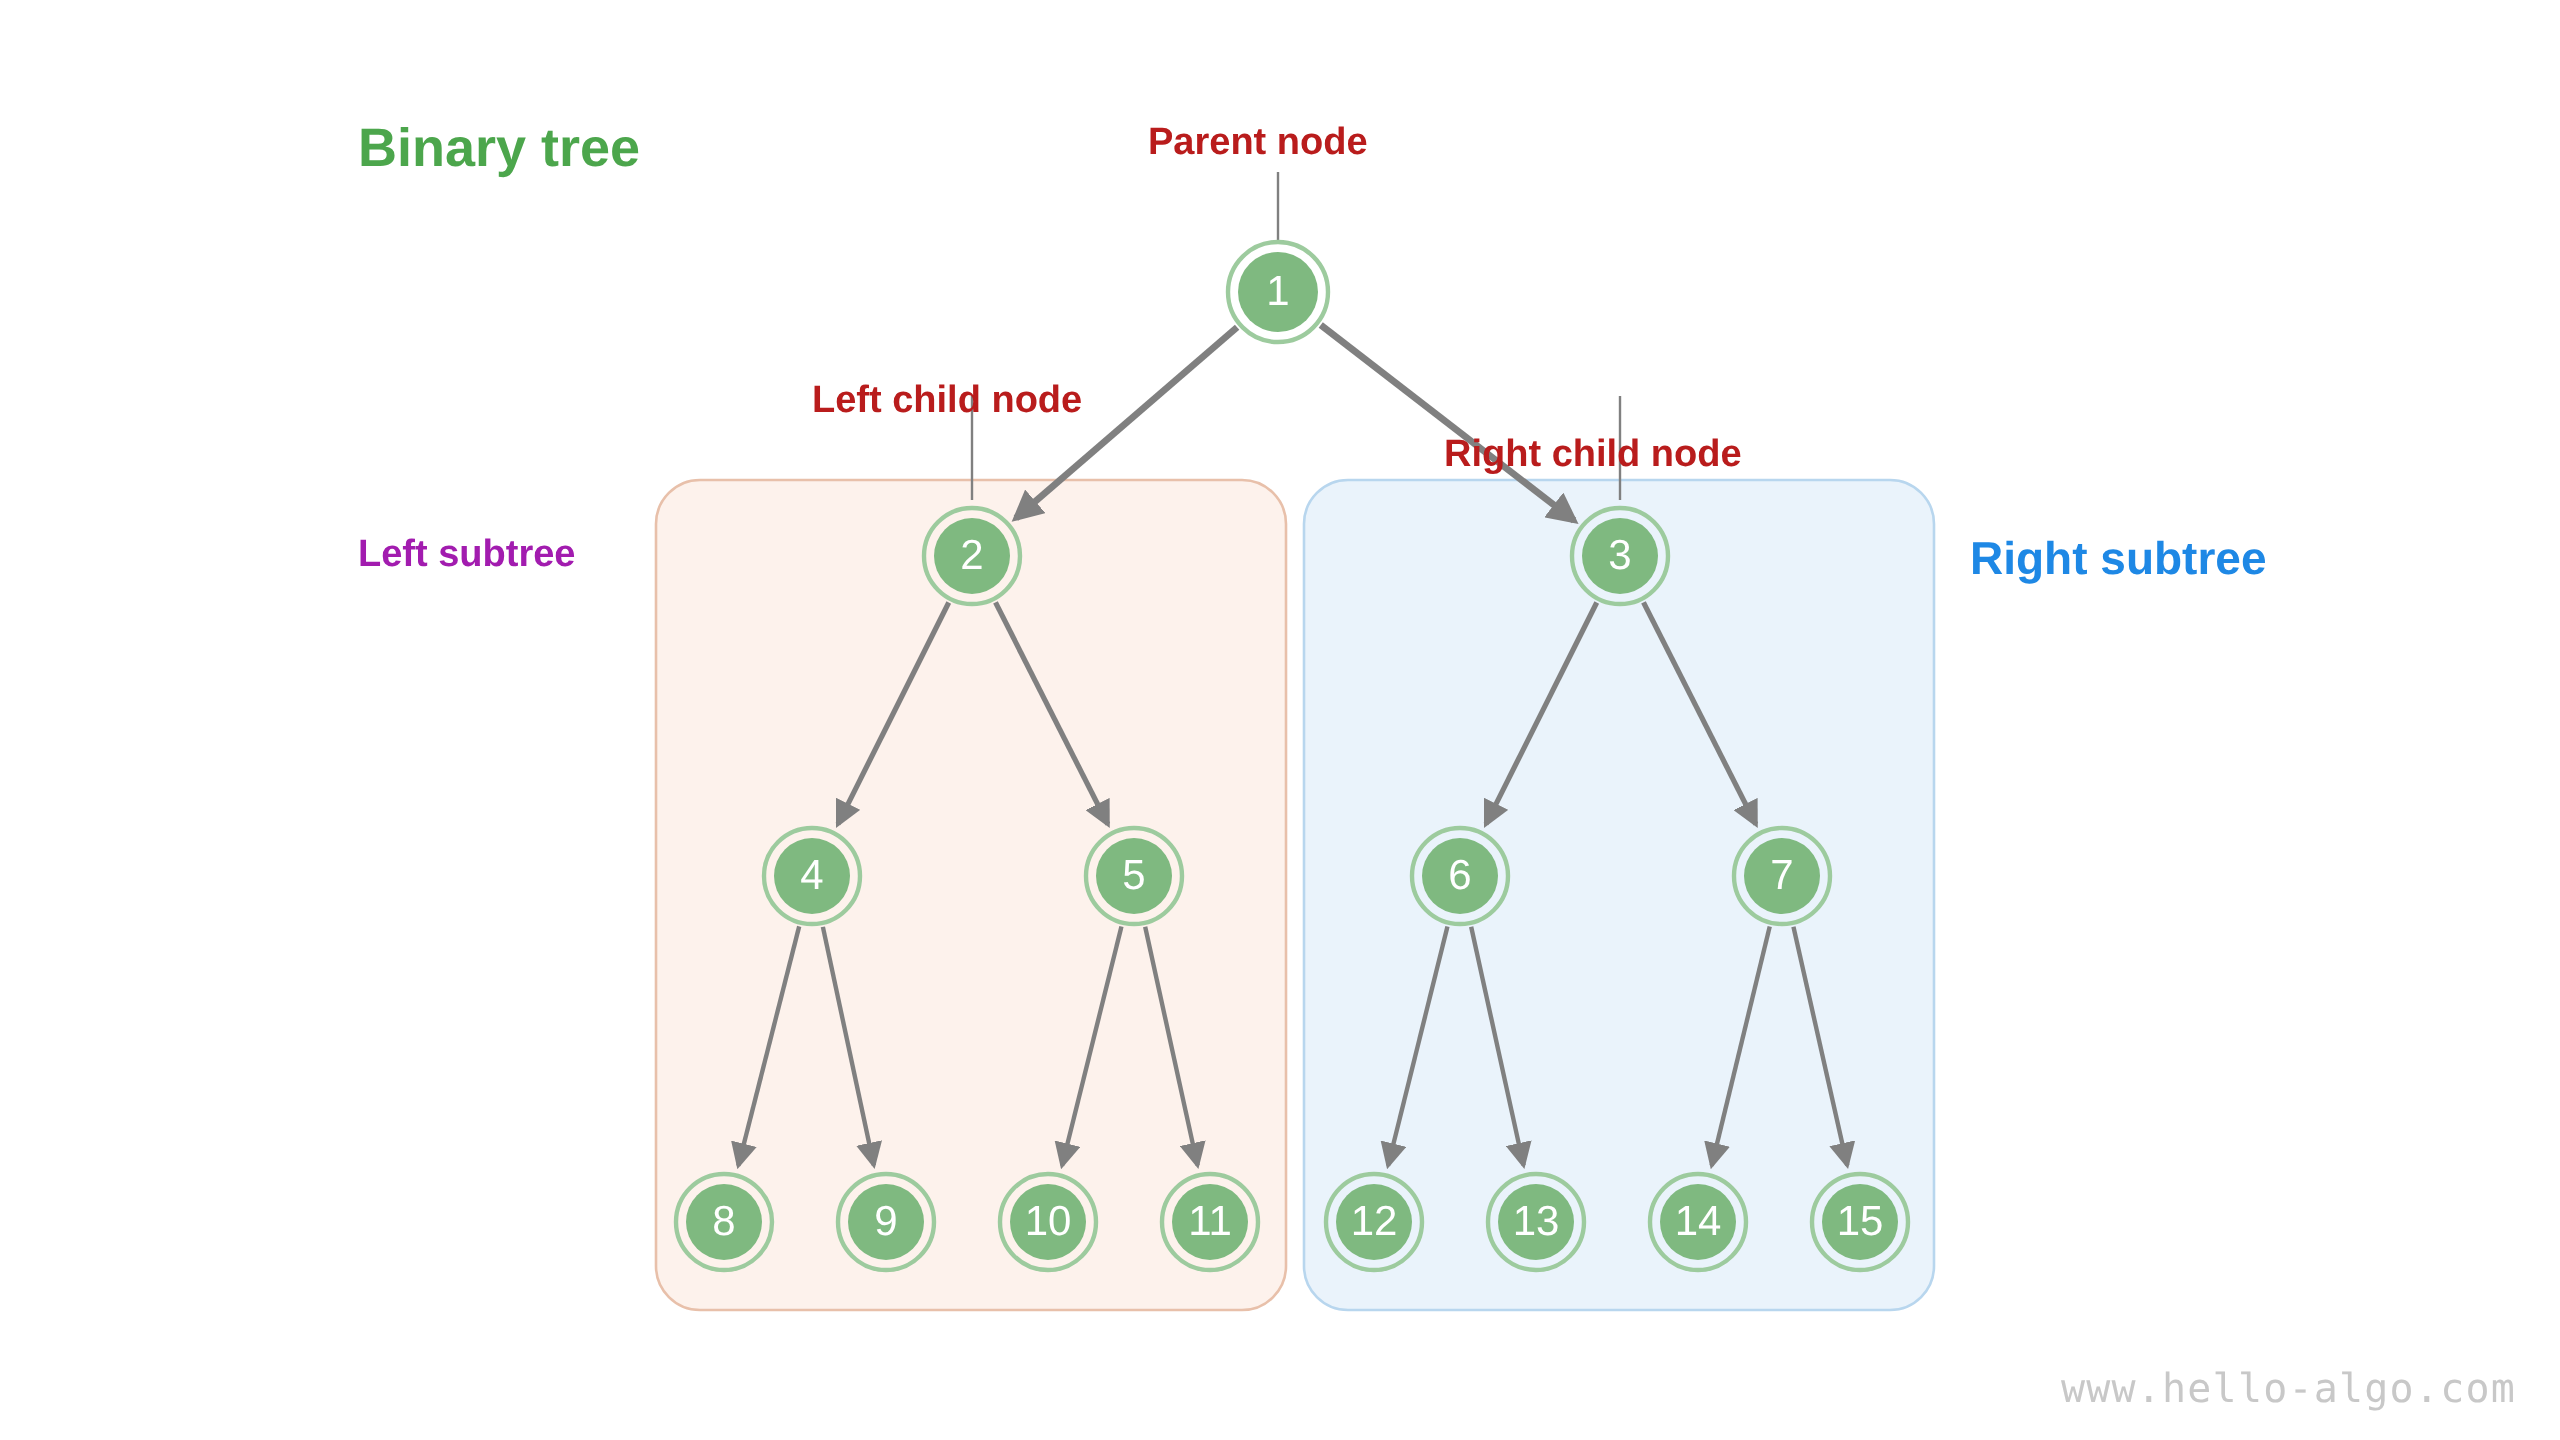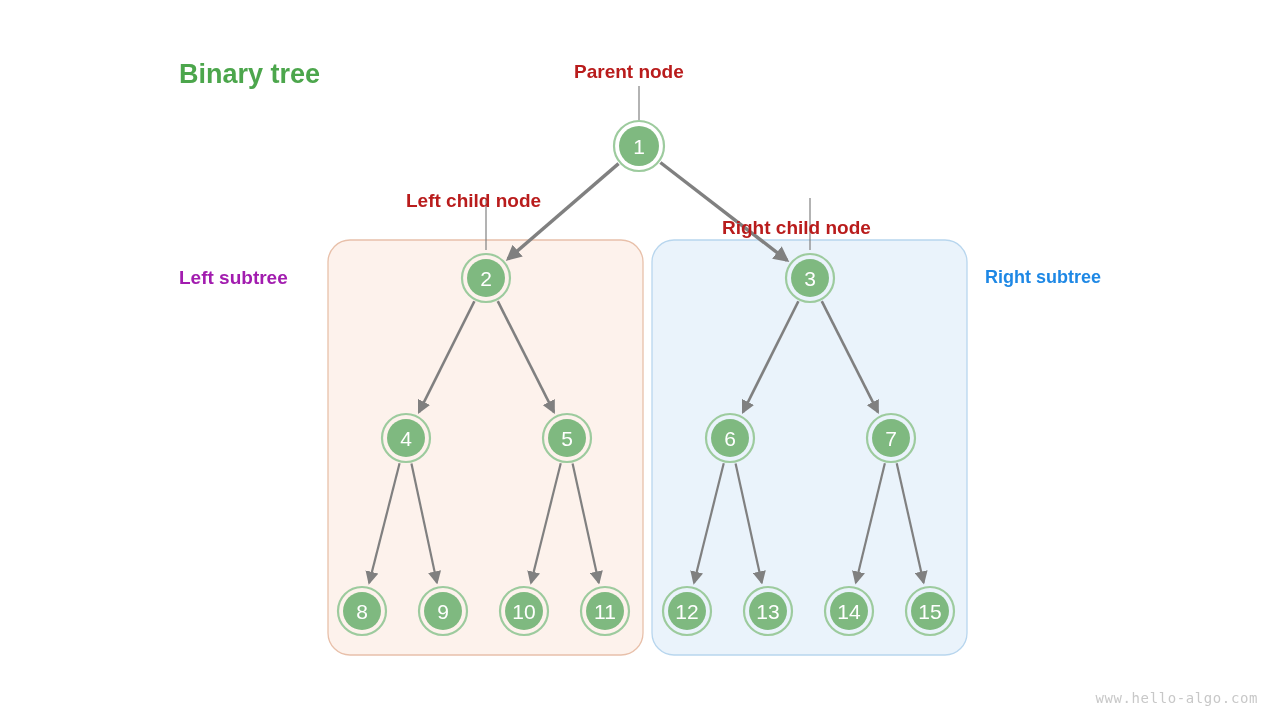--- a/index.html
+++ b/index.html
@@ -34,29 +34,29 @@
   }
   .lbl-dark {
     font-size: 19px;
     color: #b91c1c;
   }
   .lbl-left-sub {
     font-size: 19px;
     color: #a21caf;
   }
   .lbl-right-sub {
-    font-size: 18px;
+    font-size: 23px;
     color: #1E88E5;
   }
   .watermark {
     position: absolute;
     right: 22px;
     bottom: 14px;
     font-family: "DejaVu Sans Mono", monospace;
-    font-size: 14px;
+    font-size: 20px;
     letter-spacing: 0.6px;
     color: #c8c8c8;
   }
   .node-text {
     font-family: "Liberation Sans", sans-serif;
     font-size: 21px;
     fill: #ffffff;
   }
 </style>
 </head>

